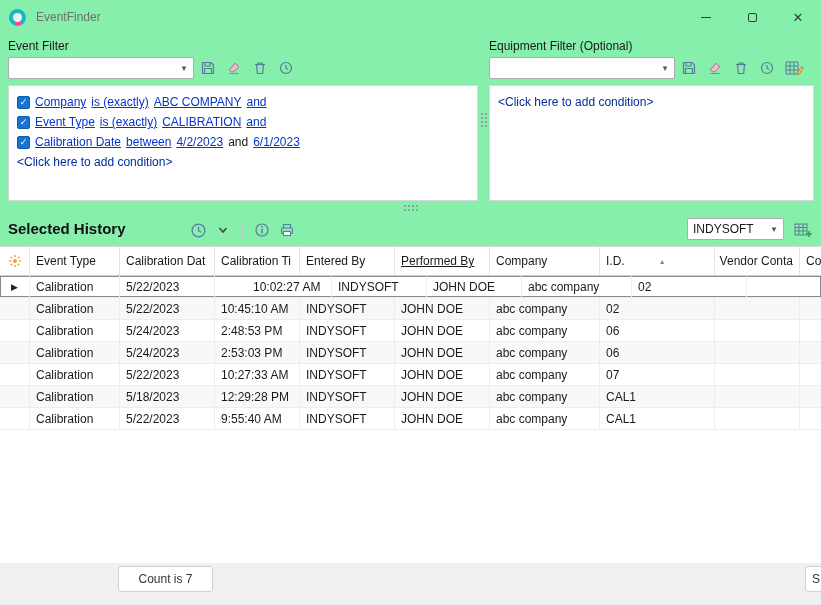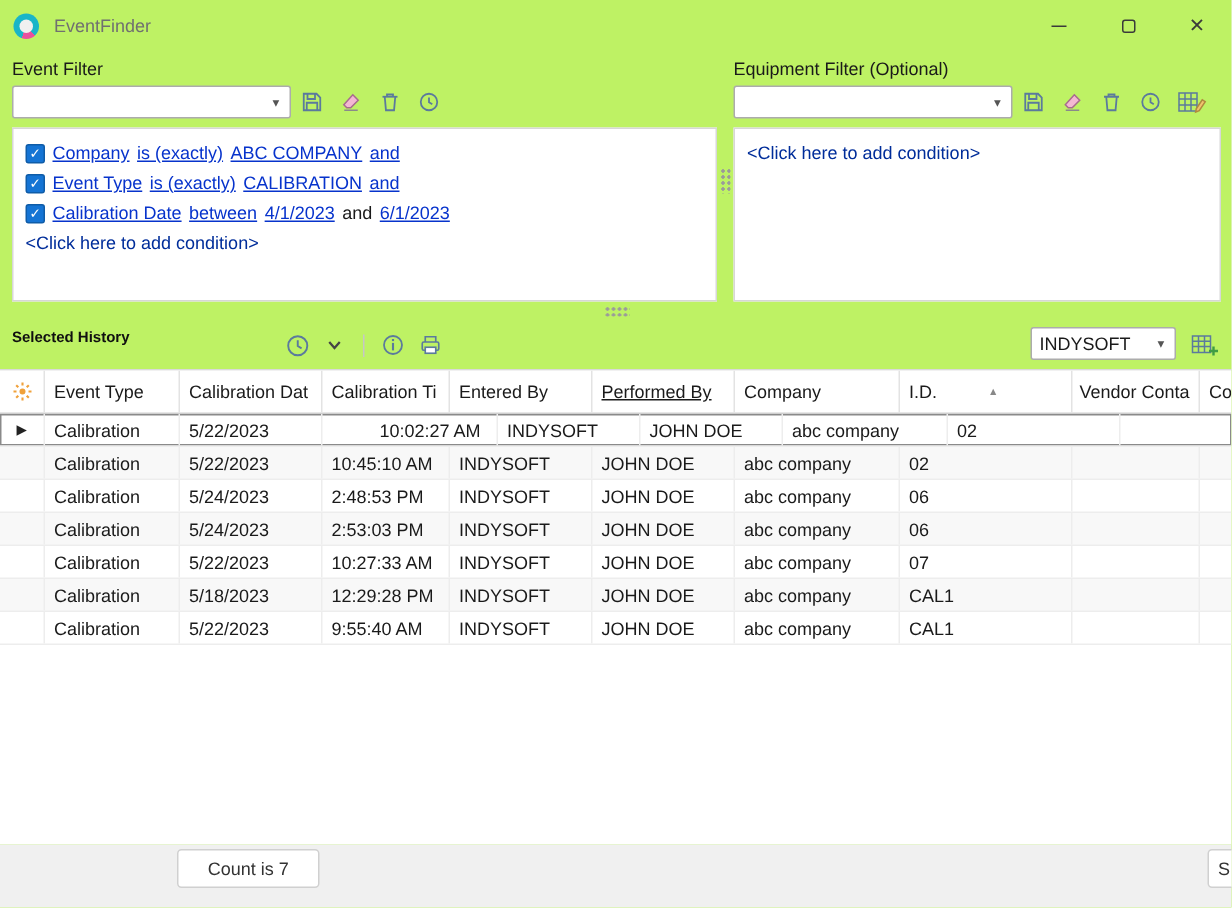--- a/index.html
+++ b/index.html
@@ -1,18 +1,18 @@
 <!DOCTYPE html>
 <html><head>
 <meta charset="utf-8">
 <style>
   *{box-sizing:border-box;margin:0;padding:0}
   html,body{width:821px;height:605px}
   body{font-family:"Liberation Sans","DejaVu Sans",sans-serif;font-size:12px;color:#1a1a1a;background:#f0f0f0;overflow:hidden}
-  .app{position:relative;width:821px;height:605px;background:#bef264;overflow:hidden}
+  .app{position:relative;width:821px;height:605px;background:#86efac;overflow:hidden}
 
   
   .titlebar{position:absolute;top:0;left:0;right:0;height:34px;display:flex;align-items:center;padding-left:9px}
   .logo{width:17px;height:17px;border-radius:50%;background:conic-gradient(#19b5c8 0 38%,#e94f9e 38% 56%,#19b5c8 56% 100%);position:relative;flex:0 0 auto}
   .logo::after{content:"";position:absolute;inset:4px;background:#f0f0f0;border-radius:50%}
   .title-text{margin-left:10px;color:#707070}
   .win-btns{margin-left:auto;display:flex;height:100%}
   .win-btn{width:46px;height:34px;display:flex;align-items:center;justify-content:center;color:#3a3a3a;font-size:13px;cursor:default}
   .min-glyph{display:inline-block;width:10px;height:1px;background:#3a3a3a}
   .max-glyph{display:inline-block;width:9px;height:9px;border:1px solid #3a3a3a;border-radius:2px}
@@ -44,21 +44,21 @@
   .checkbox{width:13px;height:13px;background:#1574d4;border:1px solid #0f5ca8;border-radius:2px;color:#fff;font-size:9px;line-height:11px;text-align:center;flex:0 0 auto;cursor:pointer}
   .seg-link{color:#0733cc;text-decoration:underline;cursor:pointer;white-space:nowrap}
   .seg-plain{color:#1a1a1a;white-space:nowrap}
   .add-cond{color:#002d9a;height:20px;display:flex;align-items:center;cursor:pointer}
 
   
   .vsplit{position:absolute;left:480px;top:112px;width:7px;height:17px;background-image:radial-gradient(circle,#9a9a9a 1px,transparent 1.3px);background-size:4px 4px;cursor:col-resize}
   .hsplit{position:absolute;left:403px;top:204px;width:17px;height:7px;background-image:radial-gradient(circle,#9a9a9a 1px,transparent 1.3px);background-size:4px 4px;cursor:row-resize}
 
   
-  .history-title{position:absolute;left:8px;top:220px;font-size:10px;font-weight:bold;color:#101010}
+  .history-title{position:absolute;left:8px;top:220px;font-size:15px;font-weight:bold;color:#101010}
   #col-chooser{position:absolute;left:792px;top:221px}
 
   
   .grid{position:absolute;left:0;top:246px;width:821px;height:317px;background:#fff;border-top:1px solid #d9d9d9;overflow:hidden}
   .ghead{display:flex;height:29px;background:#fff;border-bottom:1px solid #cfcfcf}
   .hcell{display:flex;align-items:center;padding:0 6px;border-right:1px solid #e3e3e3;flex:0 0 auto;overflow:hidden;white-space:nowrap;cursor:default}
   .hcell.corner{justify-content:center;padding:0}
   .sort{margin-left:34px;font-size:7px;color:#888}
   .grow{display:flex;height:22px;border-bottom:1px solid #ededed;background:#fff}
   .grow.alt{background:#f8f8f8}
@@ -179,21 +179,21 @@
           <span class="checkbox">✓</span>
           <span class="seg-link">Event Type</span>
           <span class="seg-link">is (exactly)</span>
           <span class="seg-link">CALIBRATION</span>
           <span class="seg-link">and</span>
         </div>
         <div class="cond-row">
           <span class="checkbox">✓</span>
           <span class="seg-link">Calibration Date</span>
           <span class="seg-link">between</span>
-          <span class="seg-link">4/1/2023</span>
+          <span class="seg-link">4/2/2023</span>
           <span class="seg-plain">and</span>
           <span class="seg-link">6/1/2023</span>
         </div>
       </div>
     <div class="add-cond">&lt;Click here to add condition&gt;</div>
   </div>
 
   <div class="cond-box" id="equip-cond-box">
     <div class="add-cond">&lt;Click here to add condition&gt;</div>
   </div>

